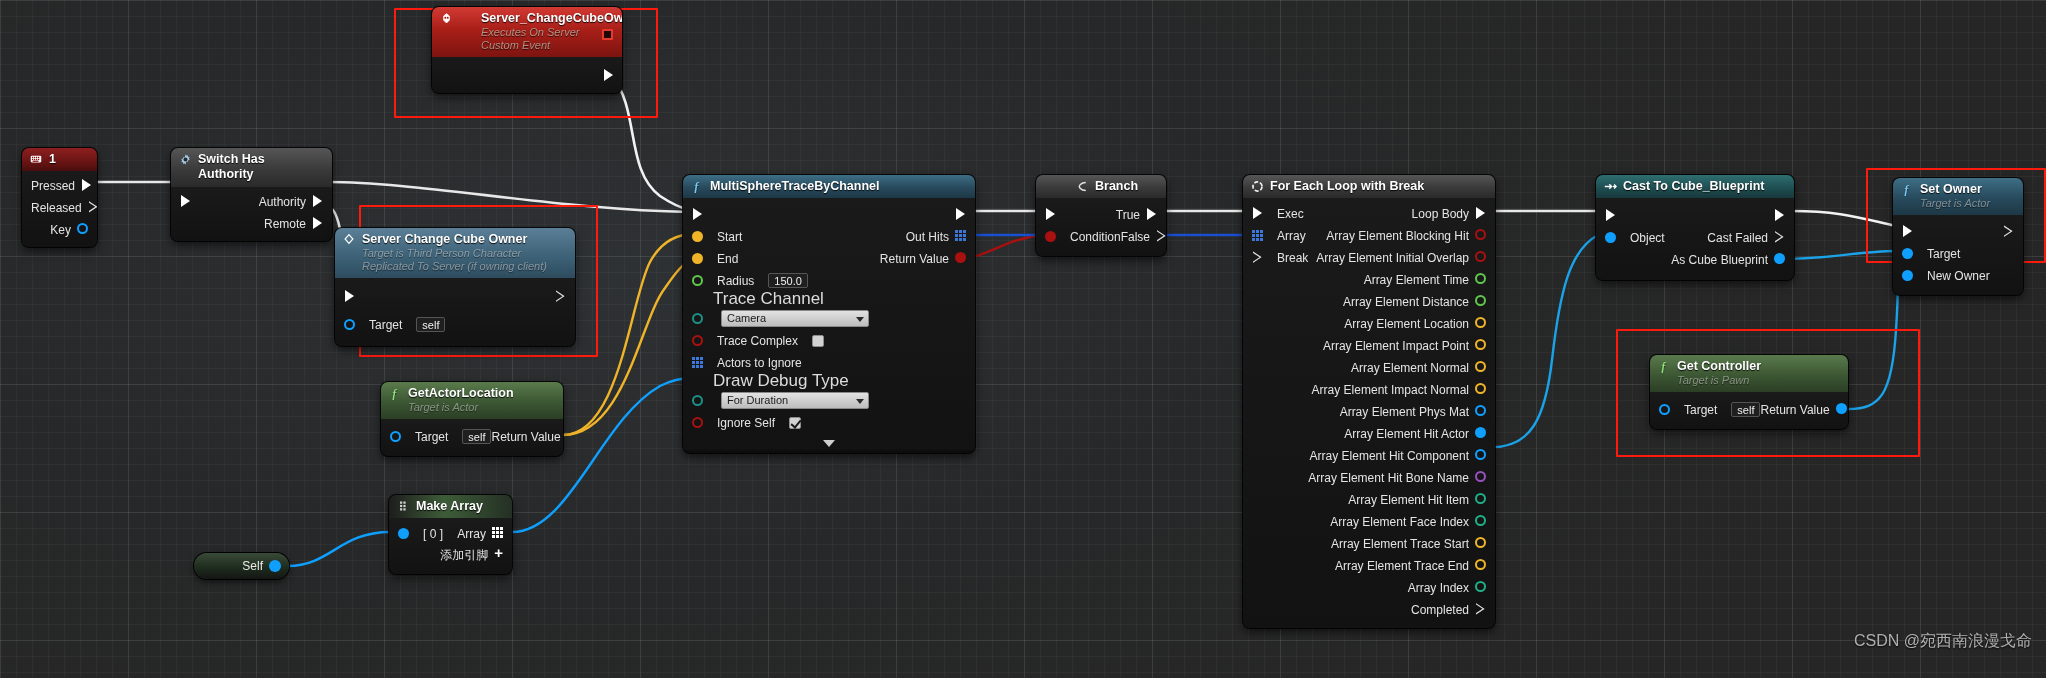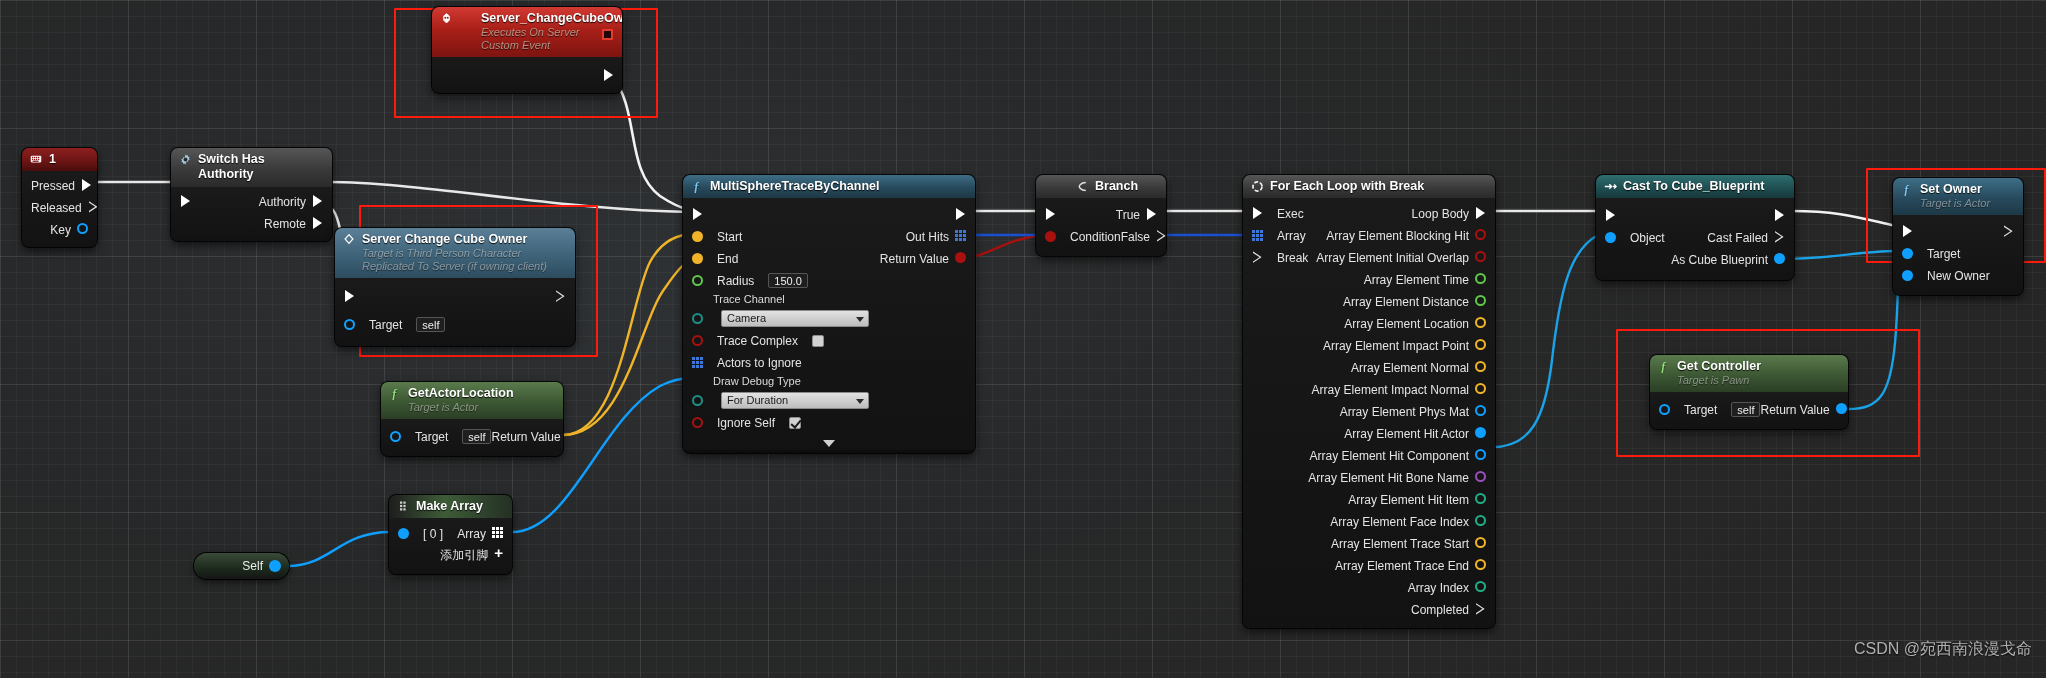--- a/index.html
+++ b/index.html
@@ -120,37 +120,37 @@
     background:linear-gradient(180deg,#e2e2e2,#bdbdbd);
     border:1px solid #8a8a8a; border-radius:2px;
     color:#1a1a1a; font-size:11px;
     height:17px; line-height:15px; padding:0 16px 0 5px;
     position:relative; width:110px; white-space:nowrap; overflow:hidden;
   }
   .combo::after{
     content:""; position:absolute; right:4px; top:6px;
     width:0;height:0;border-left:4px solid transparent;border-right:4px solid transparent;border-top:5px solid #2a2a2a;
   }
-  .sublabel { font-size:11px; color:#dcdcdc; padding:0 4px; height:15px; display:flex; align-items:center;}
+  .sublabel { font-size:17px; color:#dcdcdc; padding:0 4px; height:15px; display:flex; align-items:center;}
   .expander {
     display:flex;justify-content:center;align-items:center;height:12px;
   }
   .expander i{
     width:0;height:0;border-left:6px solid transparent;border-right:6px solid transparent;border-top:7px solid #cfcfcf;
   }
 
   .icn { width:13px;height:13px;flex:0 0 13px; display:inline-block; position:relative; top:1px; }
 
   
   .annot { position:absolute; border:2.5px solid #ff1a0e; border-radius:1px; pointer-events:none; }
 
   .redsq { width:11px;height:11px;border:2px solid #e63a2e;background:#200606;border-radius:1px; }
 
   .watermark {
-    position:absolute; right:14px; bottom:18px;
+    position:absolute; right:14px; bottom:26px;
     font-size:16px; color:#c7c7c7; opacity:.85;
     text-shadow:0 1px 2px #000;
   }
 
   .pill {
     position:absolute; border-radius:13px; height:26px;
     display:flex;align-items:center;justify-content:flex-end;gap:6px;
     padding:0 8px 0 22px;
     background:linear-gradient(180deg,#3a4a38 0%, #1c2a1c 60%, #151515 100%);
     box-shadow:0 0 0 1px #000, 0 3px 7px rgba(0,0,0,.6);

